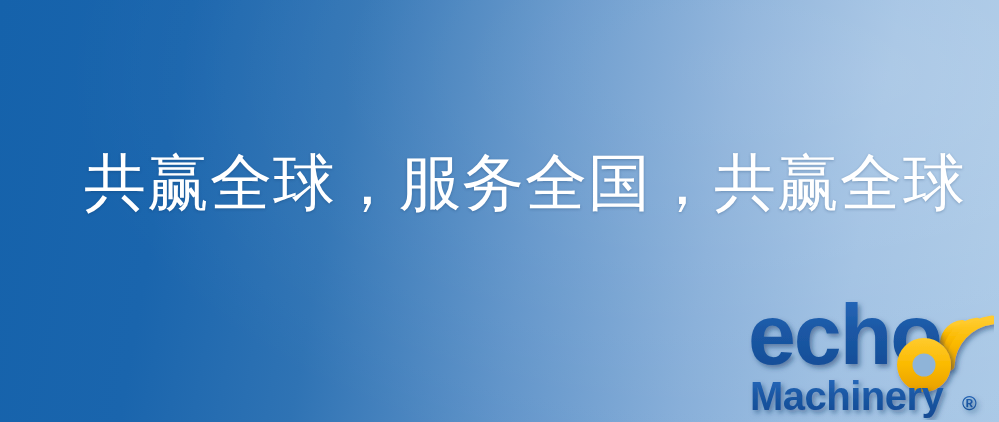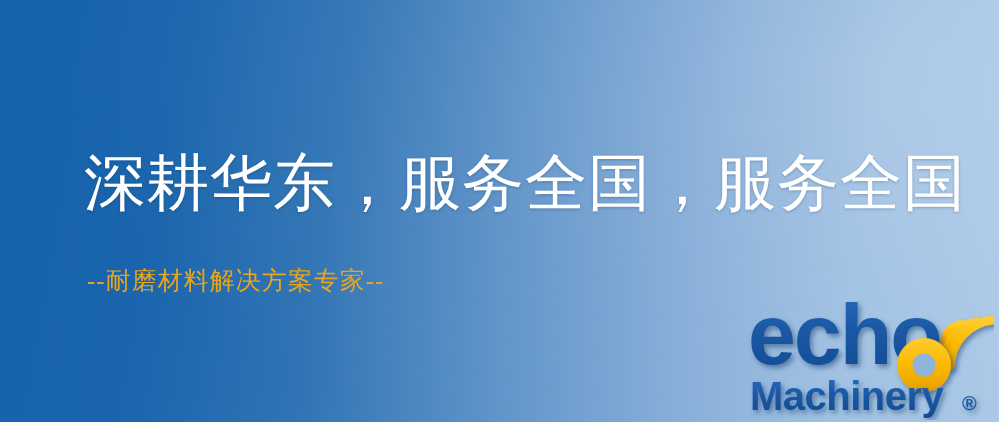--- a/index.html
+++ b/index.html
@@ -74,23 +74,22 @@
     z-index: 3;
     text-align: center;
   }
   .logo svg { display: block; width: 100%; height: 100%; }
 </style>
 </head>
 <body>
 
 <div id="banner">
 
-  <div class="headline">深耕华东，服务全国，服务全国</div>
+  <div class="headline">共赢全球，服务全国，共赢全球</div>
 
-  <div class="subtitle">--耐磨材料解决方案专家--</div>
 
   <div class="logo">
     <svg viewBox="0 0 246 128" xmlns="http://www.w3.org/2000/svg" aria-hidden="true">
       <defs>
         <linearGradient id="blueFace" x1="0" y1="0" x2="0" y2="1">
           <stop offset="0%" stop-color="#2a6dc0"></stop>
           <stop offset="45%" stop-color="#1b58a5"></stop>
           <stop offset="100%" stop-color="#134a93"></stop>
         </linearGradient>
         <linearGradient id="goldFace" x1="0" y1="0" x2="0" y2="1">

